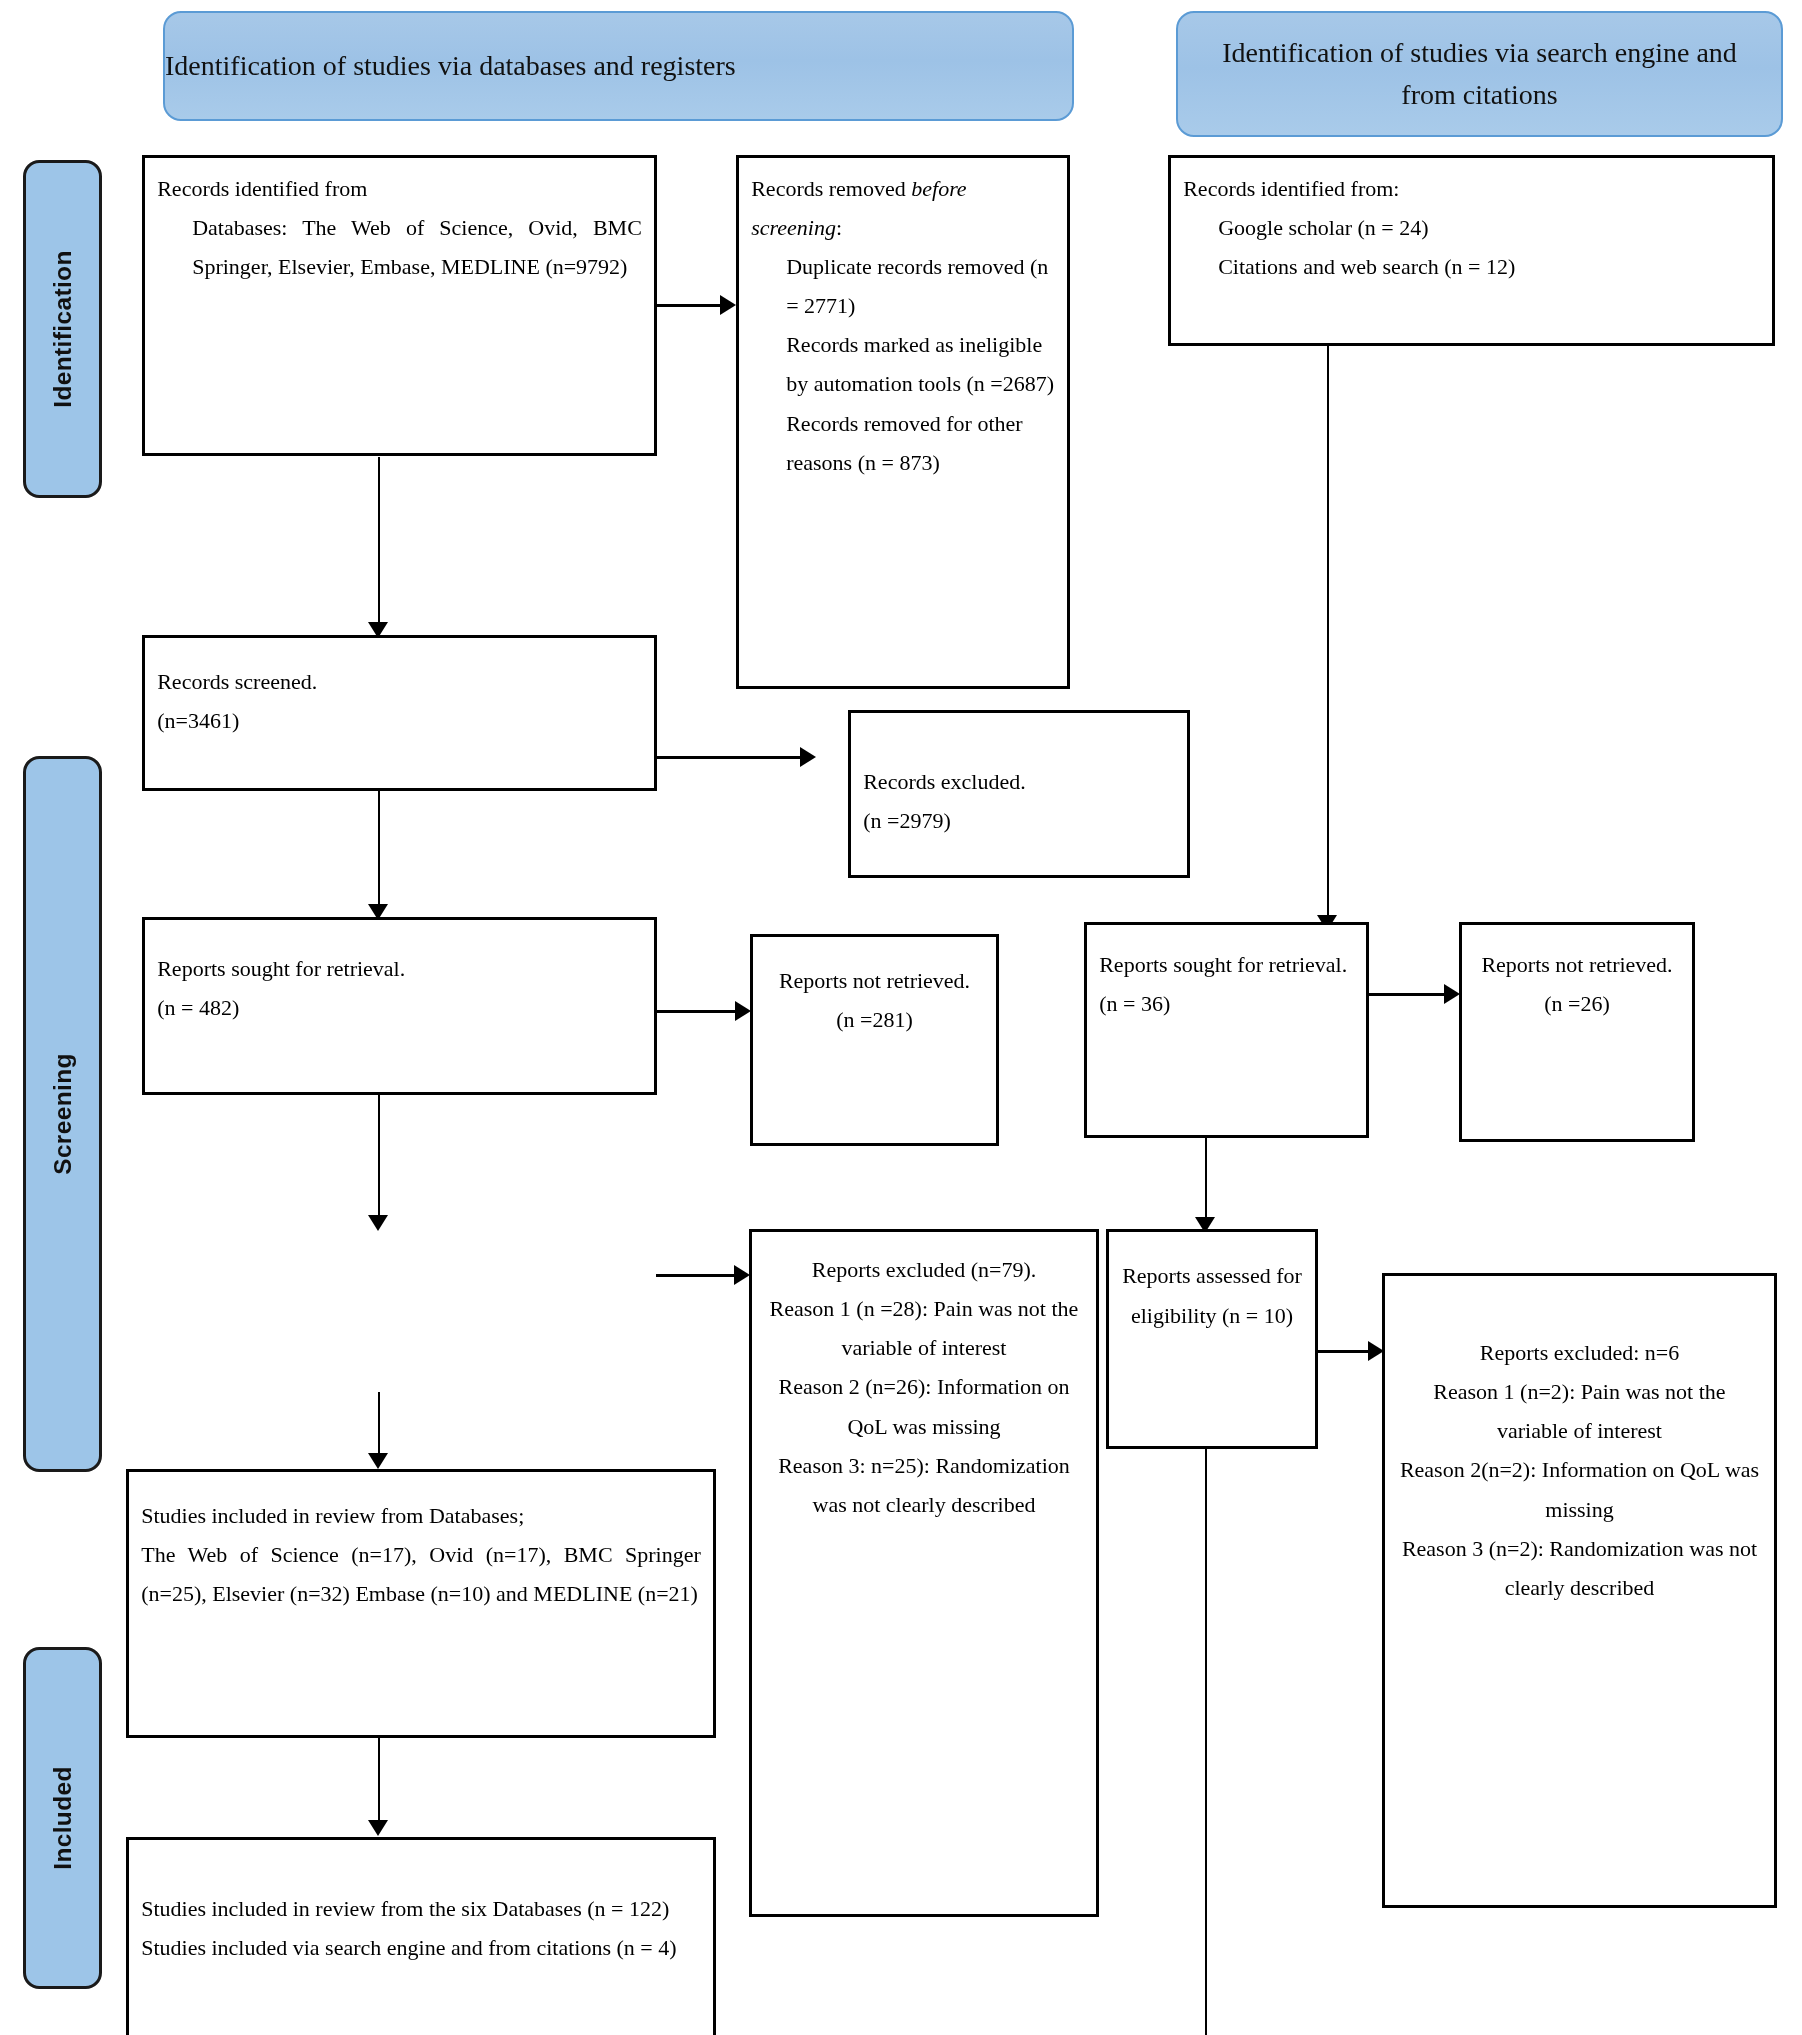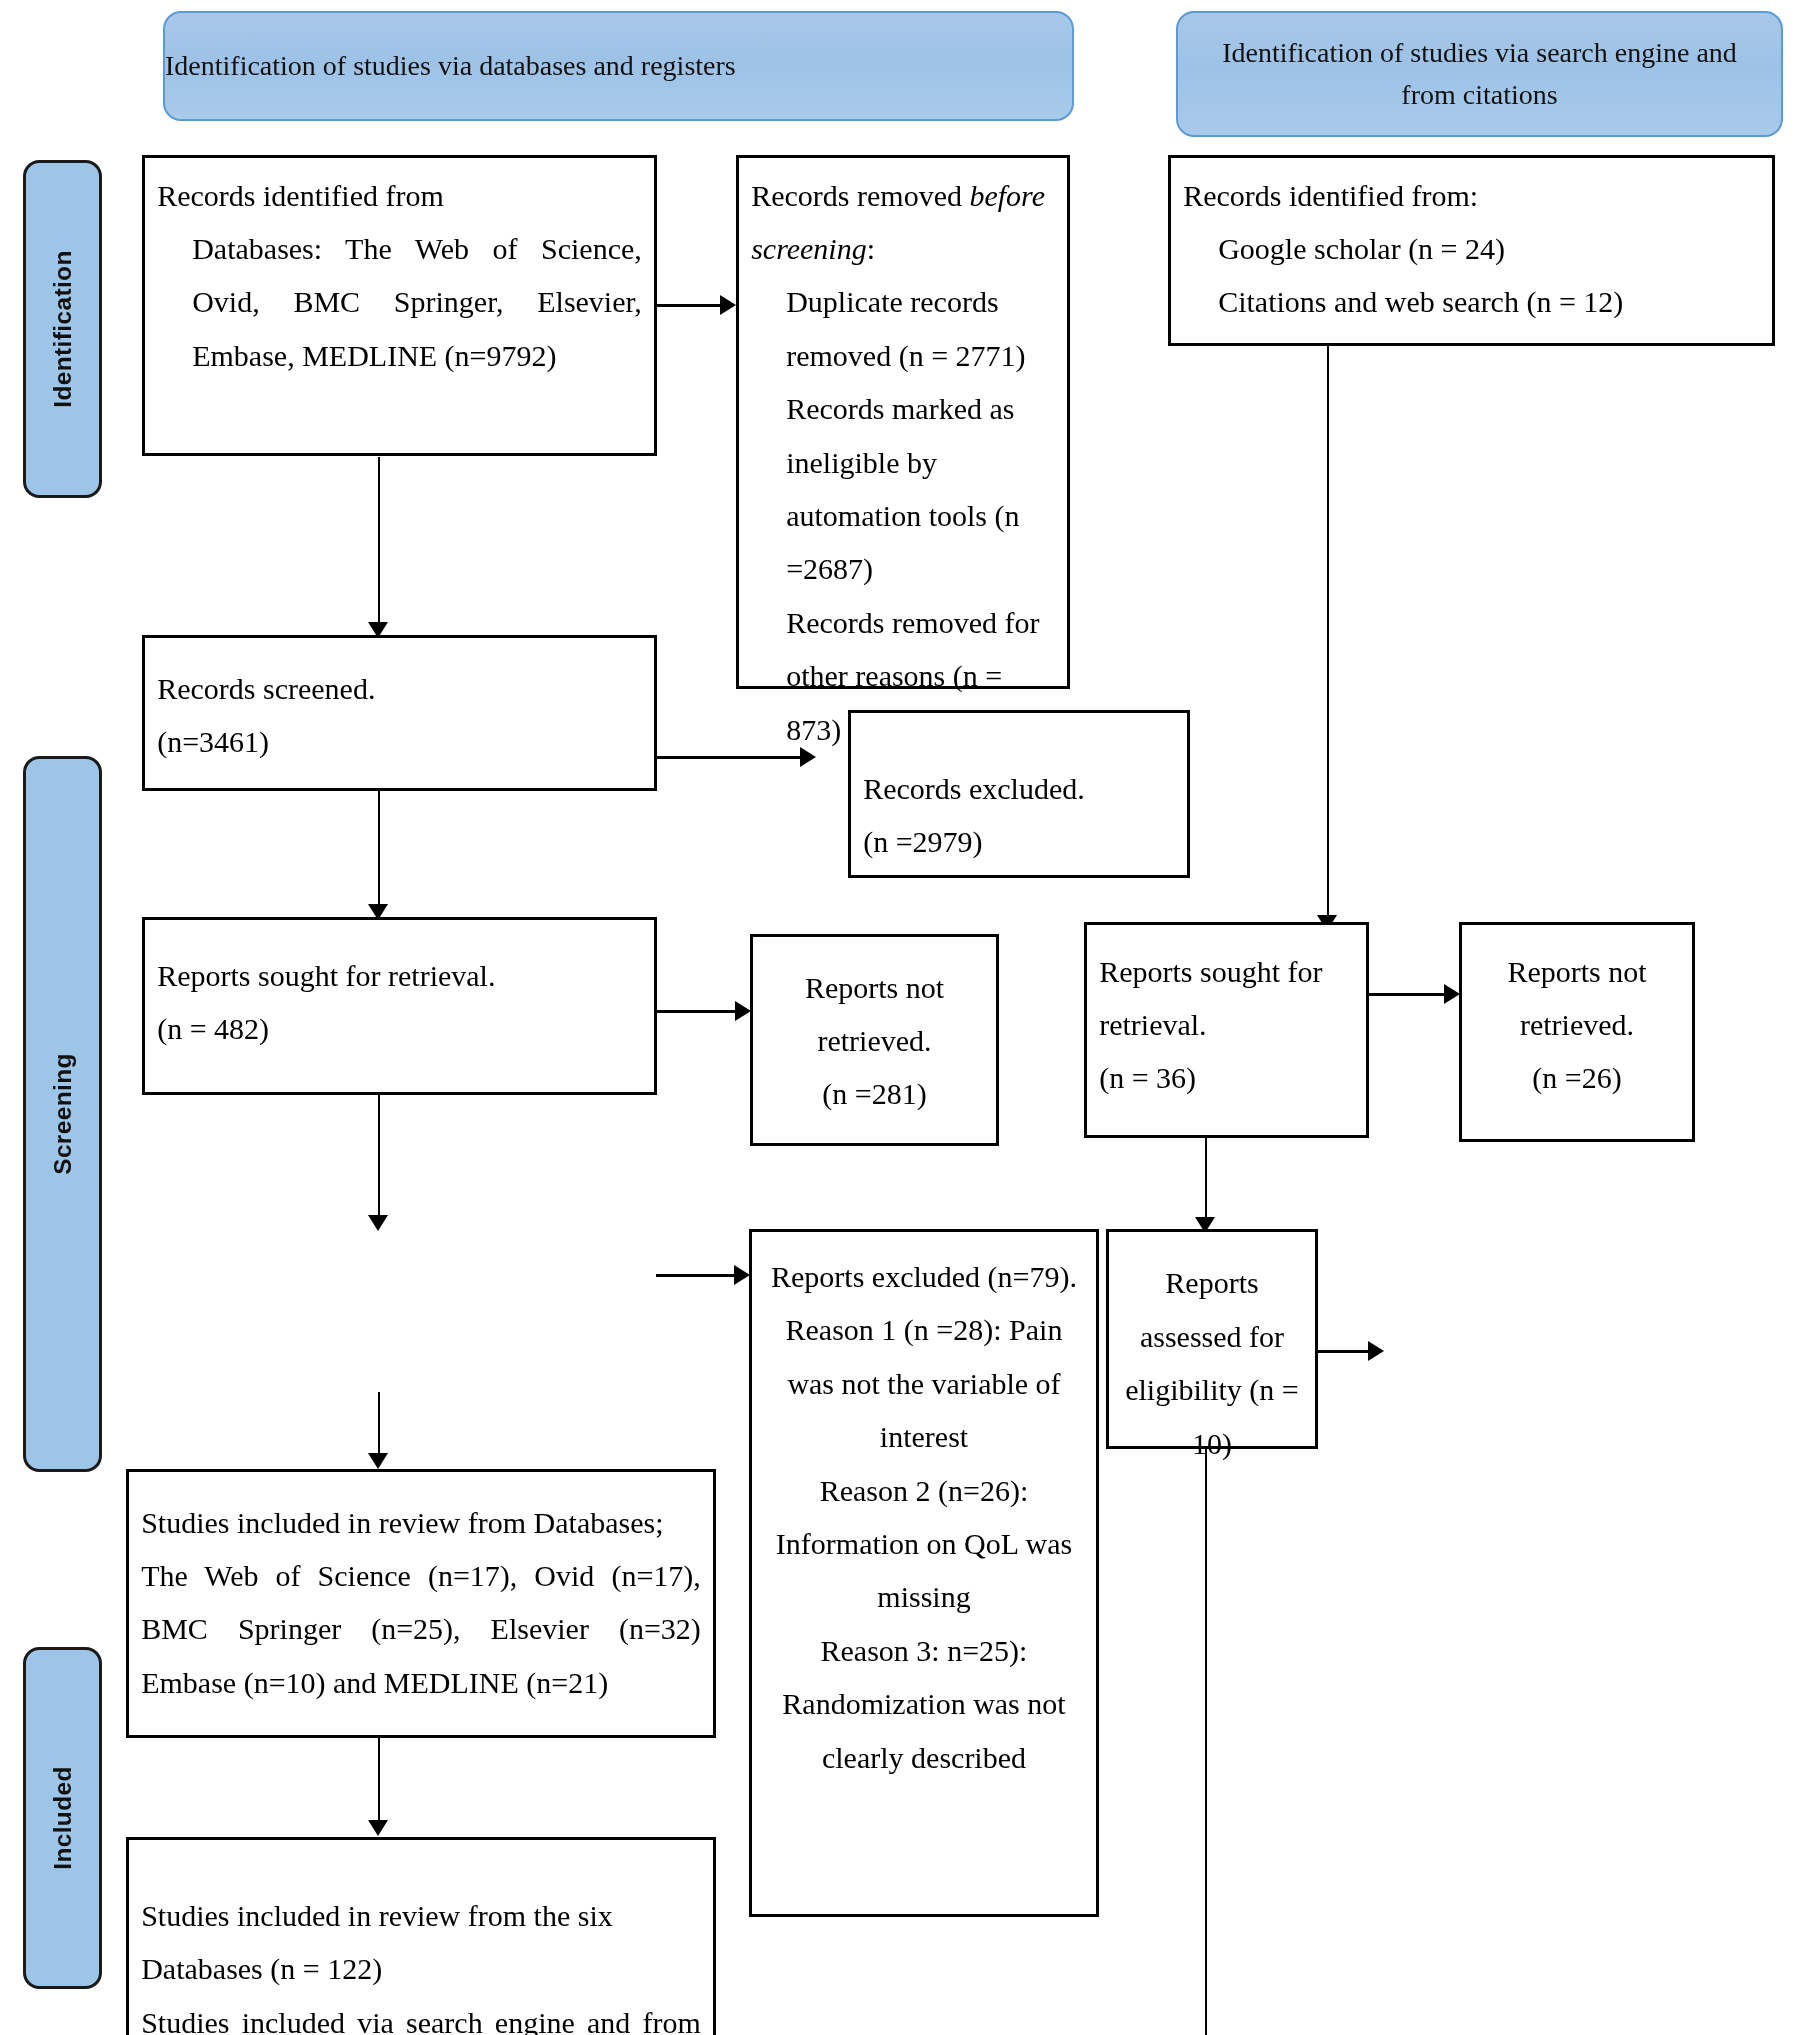--- a/index.html
+++ b/index.html
@@ -53,21 +53,21 @@
     letter-spacing: 0.4px;
     color: #111;
   }
 
   
   .box {
     position: absolute;
     box-sizing: border-box;
     background: #ffffff;
     border: 3.3px solid #000000;
-    font-size: 30px;
+    font-size: 22px;
     line-height: 1.78;
     padding: 10.6px 12.2px;
   }
   .box .ln { display: block; white-space: normal; }
   .indent { padding-left: 35px; }
   .center { text-align: center; }
   .just { text-align: justify; text-justify: inter-word; font-family: Liberation Serif, serif; }
   .ital { font-style: italic; }
 
   
@@ -204,20 +204,26 @@
     <span class="ln center">Reason 3: n=25): Randomization was not clearly described</span>
   </div>
 
   <div class="box" style="left:1106px; top:1229px; width:212px; height:220px; padding-top:24.4px;">
     <span class="ln center">Reports assessed for eligibility (n = 10)</span>
   </div>
 
   <div class="hline" style="left:1317px; top:1350px; width:53px;"></div>
   <div class="arrow-r" style="left:1368px; top:1341px;"></div>
 
+  <div class="box" style="left:1382px; top:1273px; width:395px; height:635px; padding-top:57px;">
+    <span class="ln center">Reports excluded: n=6</span>
+    <span class="ln center">Reason 1 (n=2): Pain was not the variable of interest</span>
+    <span class="ln center">Reason 2(n=2): Information on QoL was missing</span>
+    <span class="ln center">Reason 3 (n=2): Randomization was not clearly described</span>
+  </div>
 
   <div class="vline" style="left:378px; top:1392px; width:2px; height:65px;"></div>
   <div class="arrow-d" style="left:368px; top:1453px;"></div>
 
   <div class="box" style="left:126px; top:1469px; width:590px; height:269px; padding-top:23.6px;">
     <span class="ln">Studies included in review from Databases;</span>
     <span class="ln just">The Web of Science (n=17), Ovid (n=17), BMC Springer (n=25), Elsevier (n=32) Embase (n=10) and MEDLINE (n=21)</span>
   </div>
 
   <div class="vline" style="left:378px; top:1738px; width:2px; height:86px;"></div>

